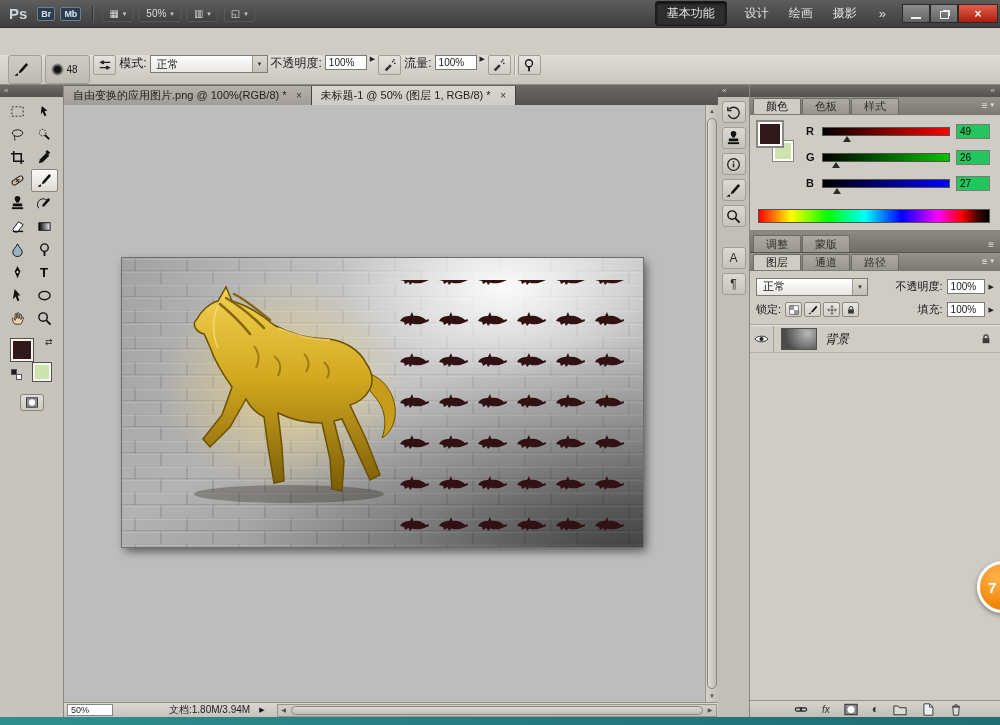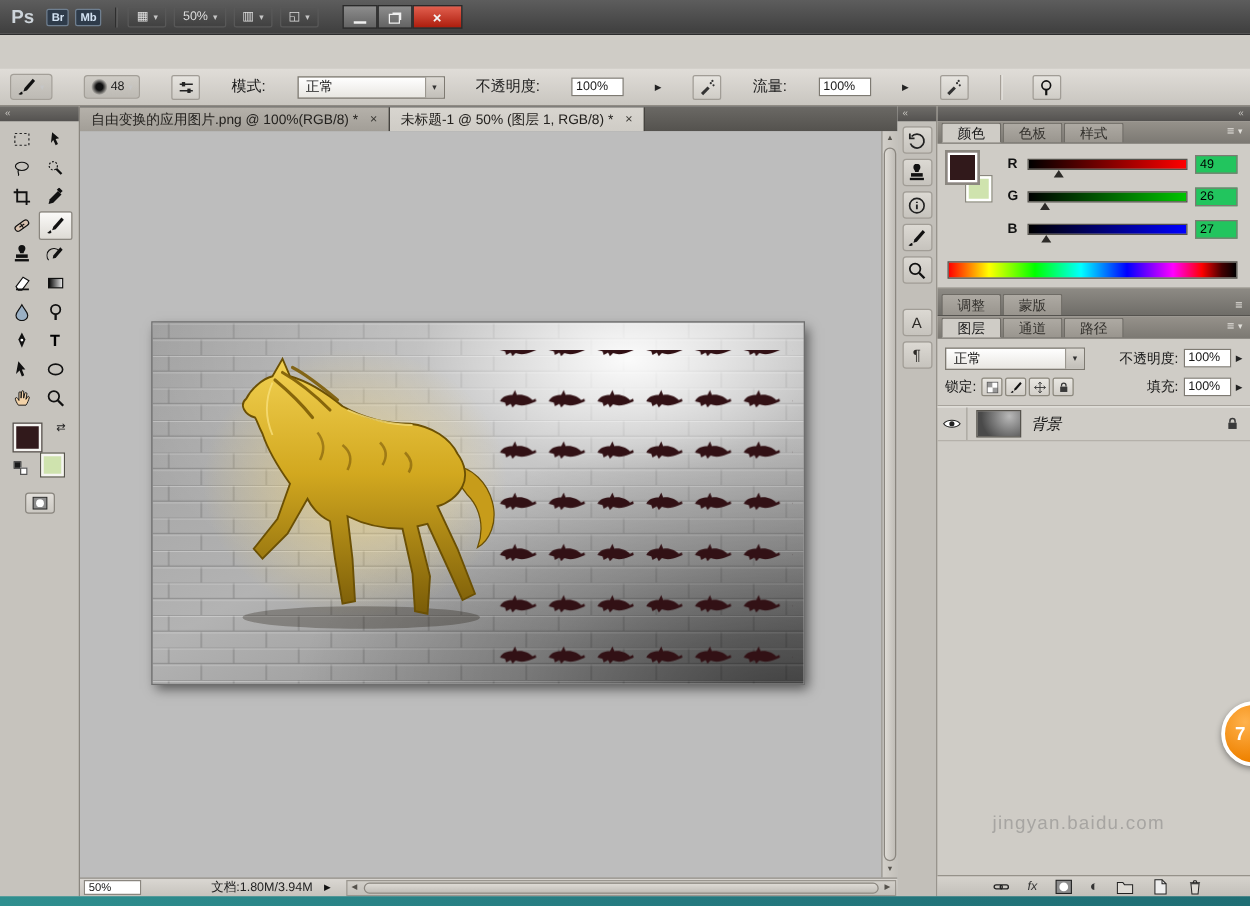--- a/index.html
+++ b/index.html
@@ -27,21 +27,21 @@
 .minbar{width:10px;height:2px;background:#f0f0f0;margin-top:9px}
 .restore{width:9px;height:8px;border:1px solid #f0f0f0;box-shadow:2px -2px 0 -1px #f0f0f0;margin-top:2px}
 
 
 #menubar{position:absolute;top:28px;left:0;right:0;height:27px;background:linear-gradient(#f2f0ec,#d9d6d0);
   border-bottom:1px solid #96928a;display:flex;align-items:center;font-size:12px;color:#141414;padding-left:6px}
 .menu-item{padding:5px 10px}
 
 
 #optionsbar{position:absolute;top:55px;left:0;right:0;height:30px;background:linear-gradient(#e0ddd8,#c9c6c0);
-  border-bottom:1px solid #8f8b84;display:flex;align-items:center;font-size:12px;color:#1a1a1a;gap:25px;padding:0 8px}
+  border-bottom:1px solid #8f8b84;display:flex;font-size:12px;color:#1a1a1a;gap:3px;padding:0 8px}
 .opt-well{display:flex;align-items:center;gap:3px;border:1px solid #a39f98;border-radius:3px;
   background:linear-gradient(#cfccc6,#bdbab4);padding:2px 5px}
 .brushdot{width:13px;height:13px;border-radius:50%;background:radial-gradient(circle,#111 30%,rgba(17,17,17,0) 72%)}
 .opt-num{font-size:10px}
 .icbtn{width:23px;height:20px;border:1px solid #a19d96;border-radius:2px;background:linear-gradient(#e6e4df,#cfccc6);
   display:flex;align-items:center;justify-content:center}
 .icbtn svg{width:14px;height:14px}
 .dd{height:18px;border:1px solid #7e7a72;background:linear-gradient(#ffffff,#e8e6e1);display:flex;align-items:center;font-size:11px}
 .dd .val{padding:0 6px;flex:1;white-space:nowrap}
 .dd .arr{width:15px;align-self:stretch;border-left:1px solid #9b978f;background:linear-gradient(#dddad4,#c2bfb9);
@@ -323,20 +323,27 @@
       <span class="ddarr">▾</span>
     </span>
     <span class="tb-btn">
       <span>▥</span>
       <span class="ddarr">▾</span>
     </span>
     <span class="tb-btn">
       <span>◱</span>
       <span class="ddarr">▾</span>
     </span>
+    <nav id="workspaces">
+      <span class="ws active">基本功能</span>
+      <span class="ws">设计</span>
+      <span class="ws">绘画</span>
+      <span class="ws">摄影</span>
+      <span id="overflow">»</span>
+    </nav>
     <div id="winbtns">
       <div class="wbtn">
           <span class="minbar"></span>
         </div>
       <div class="wbtn">
           <span class="restore"></span>
         </div>
       <div class="wbtn close">
           <span>×</span>
         </div>
@@ -754,23 +761,20 @@
                 <use href="#s-eye"></use>
               </svg>
             </span>
           <span class="lthumb bgthumb"></span>
           <span class="lname italic">背景</span>
           <svg class="llock">
               <use href="#s-lock"></use>
             </svg>
         </div>
       </div>
-      <div id="layerempty">
-        <span id="watermark">jingyan.baidu.com</span>
-      </div>
       <div id="lfooter">
         <svg>
             <use href="#s-chain"></use>
           </svg>
         <span class="fx">fx</span>
         <svg>
             <use href="#s-mask"></use>
           </svg>
         <span style="font-size:12px;color:#333">◐</span>
         <svg>

